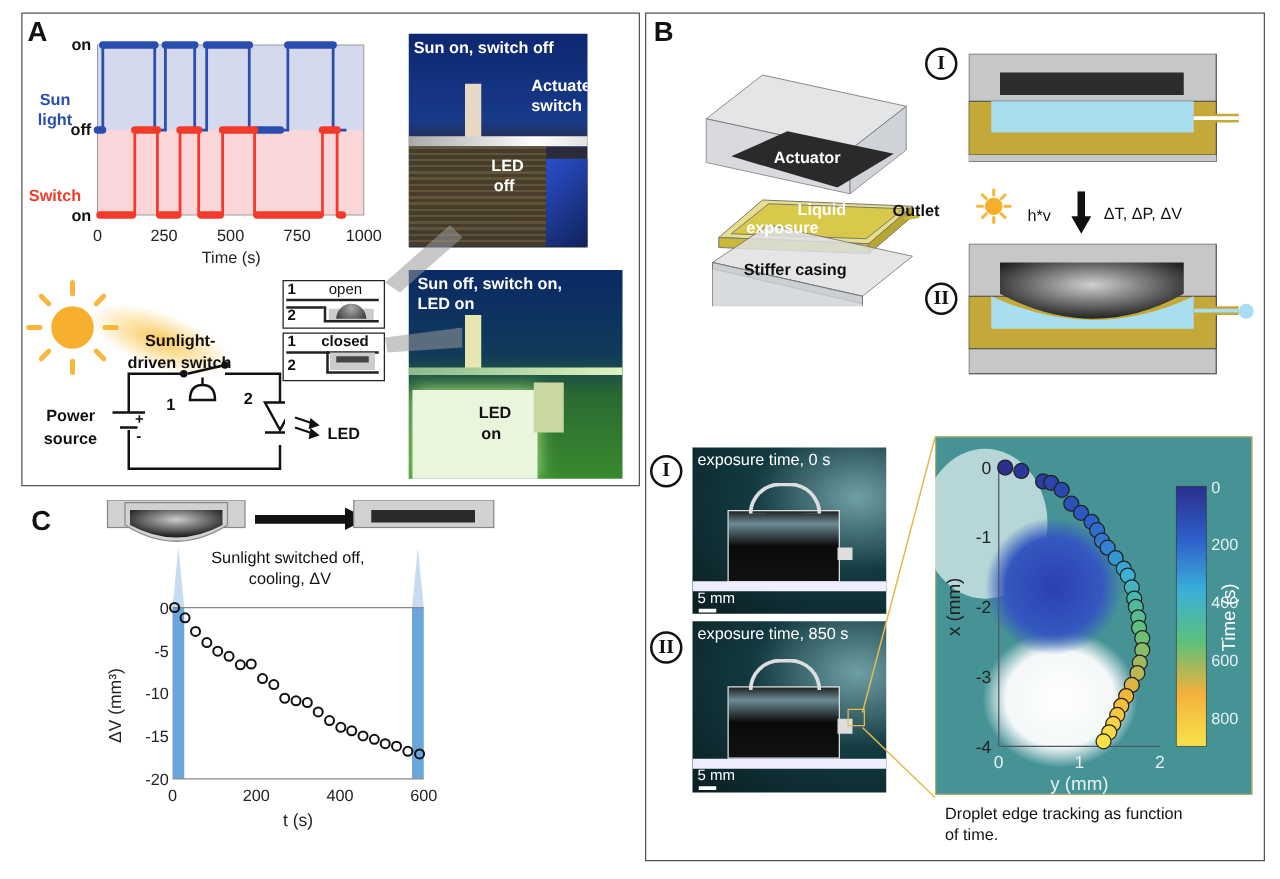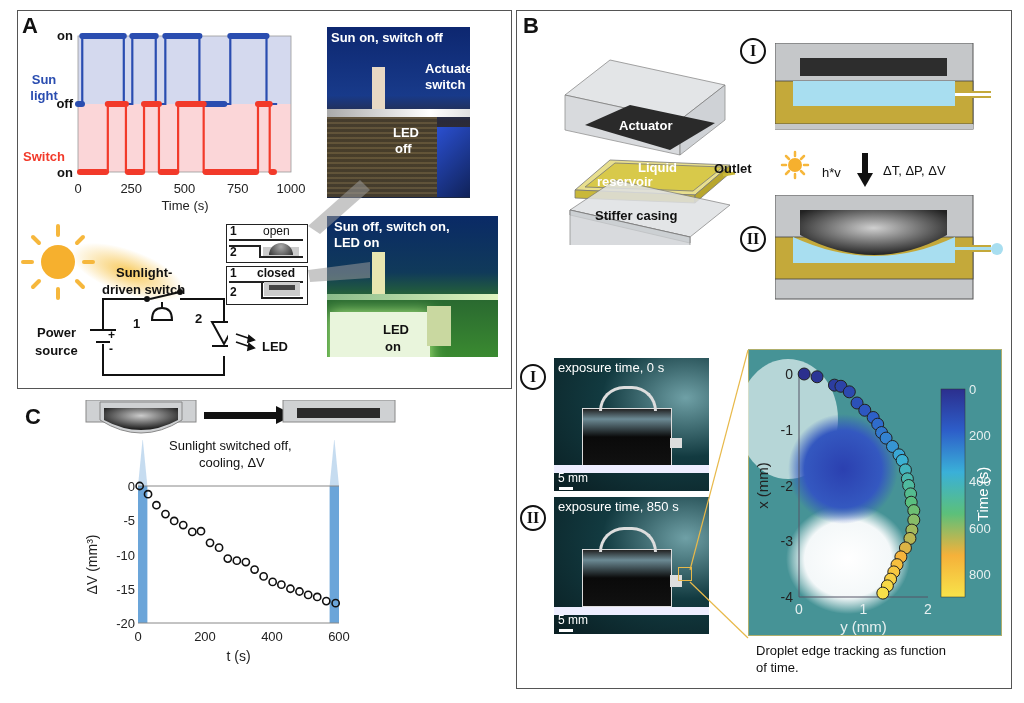--- a/index.html
+++ b/index.html
@@ -64,21 +64,21 @@
   <div class="abs" style="left:0;top:82px;width:171px;height:8px;background:linear-gradient(90deg,#aaa,#fff 60%,#ccc);"></div>
   <div class="abs" style="left:0;top:90px;width:110px;height:80px;background:repeating-linear-gradient(0deg,#4a3f2a 0 3px,#6a5a3a 3px 5px);opacity:.85;"></div>
   <div class="abs" style="left:110px;top:100px;width:40px;height:70px;background:linear-gradient(135deg,#2a4fd0,#0e1f50);"></div>
   <div class="lbl" style="left:4px;top:3px;color:#fff;font-weight:bold;font-size:13px;">Sun on, switch off</div>
   <div class="lbl" style="left:98px;top:34px;color:#fff;font-weight:bold;font-size:13px;">Actuated</div>
   <div class="lbl" style="left:98px;top:50px;color:#fff;font-weight:bold;font-size:13px;">switch</div>
   <div class="lbl" style="left:66px;top:98px;color:#fff;font-weight:bold;font-size:13px;">LED</div>
   <div class="lbl" style="left:68px;top:114px;color:#fff;font-weight:bold;font-size:13px;">off</div>
 </div>
 
-<div class="photo" style="left:327px;top:216px;width:171px;height:141px;background:linear-gradient(180deg,#0a2a66 0%,#103a5a 40%,#2a6a30 60%,#3a8a30 100%);">
+<div class="photo" style="left:327px;top:216px;width:171px;height:167px;background:linear-gradient(180deg,#0a2a66 0%,#103a5a 40%,#2a6a30 60%,#3a8a30 100%);">
   <div class="abs" style="left:45px;top:36px;width:13px;height:45px;background:#e8e6b0;"></div>
   <div class="abs" style="left:0;top:78px;width:171px;height:6px;background:linear-gradient(90deg,#8aba8a,#e0f5c0);"></div>
   <div class="abs" style="left:3px;top:96px;width:100px;height:72px;background:#e9f5dc;box-shadow:0 0 14px #b6f08a;"></div>
   <div class="abs" style="left:100px;top:90px;width:24px;height:40px;background:#c9d8a0;"></div>
   <div class="lbl" style="left:7px;top:3px;color:#fff;font-weight:bold;font-size:13px;">Sun off, switch on,</div>
   <div class="lbl" style="left:7px;top:19px;color:#fff;font-weight:bold;font-size:13px;">LED on</div>
   <div class="lbl" style="left:56px;top:106px;color:#111;font-weight:bold;font-size:13px;">LED</div>
   <div class="lbl" style="left:58px;top:123px;color:#111;font-weight:bold;font-size:13px;">on</div>
 </div>
 
@@ -175,21 +175,21 @@
     <polygon points="60,108 168,112 138,136 30,132" fill="#d8c94a"></polygon>
     <polygon points="15,155 60,125 175,150 135,182" fill="#dfe1e3" opacity=".85"></polygon>
     <polygon points="15,155 135,182 135,188 15,160" fill="#c4c8cc"></polygon>
     <polygon points="15,155 15,195 135,222 135,182" fill="#cfd2d5" opacity=".8"></polygon>
   </g>
   <polygon points="30,70 75,50 160,68 115,95" fill="#2a2a2a"></polygon>
   <line x1="168" y1="120" x2="180" y2="118" stroke="#c9b83a" stroke-width="3"></line>
 </svg>
 <div class="lbl" style="left:619px;top:118px;font-weight:bold;font-size:13px;color:#fff;">Actuator</div>
 <div class="lbl" style="left:607px;top:160px;font-weight:bold;font-size:13px;color:#fff;padding-left:31px;">Liquid</div>
-<div class="lbl" style="left:597px;top:174px;font-weight:bold;font-size:13px;color:#fff;">reservoir</div>
+<div class="lbl" style="left:597px;top:174px;font-weight:bold;font-size:13px;color:#fff;">exposure</div>
 <div class="lbl" style="left:714px;top:161px;font-weight:bold;font-size:13px;">Outlet</div>
 <div class="lbl" style="left:595px;top:208px;font-weight:bold;font-size:13px;">Stiffer casing</div>
 
 <div class="roman" style="left:740px;top:38px;">I</div>
 <svg class="abs" style="left:775px;top:43px;" width="220" height="90">
   <rect x="0" y="0" width="198" height="86" fill="#c5c7c9" stroke="#555" stroke-width="1"></rect>
   <rect x="25" y="15" width="147" height="18" fill="#2d2d2d"></rect>
   <rect x="0" y="38" width="198" height="43" fill="#c4a93a" stroke="#444" stroke-width=".8"></rect>
   <rect x="18" y="38" width="162" height="25" fill="#a8def0"></rect>
   <rect x="180" y="48" width="36" height="7" fill="#c4a93a"></rect>

